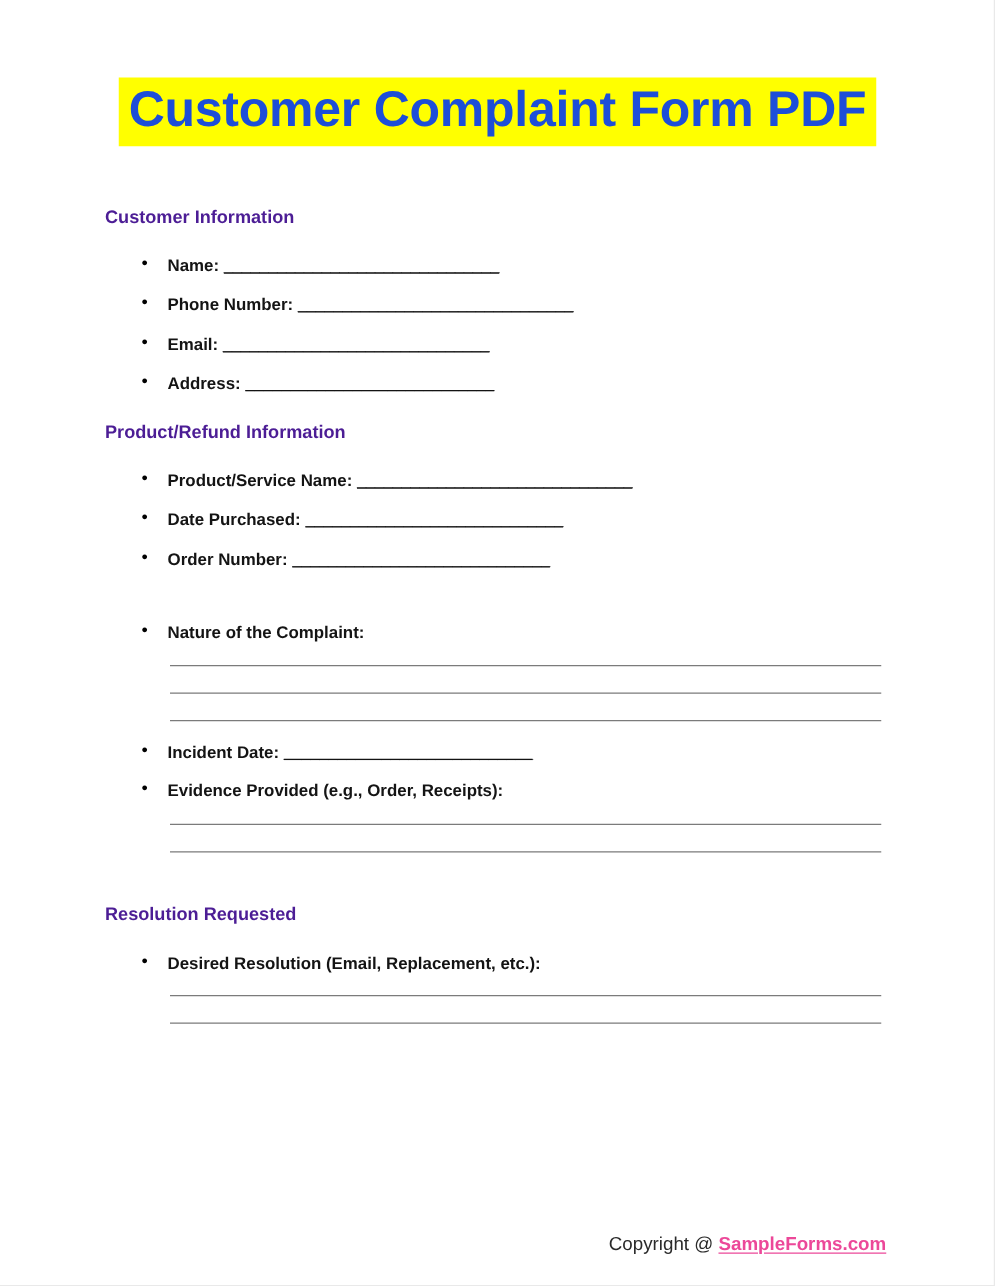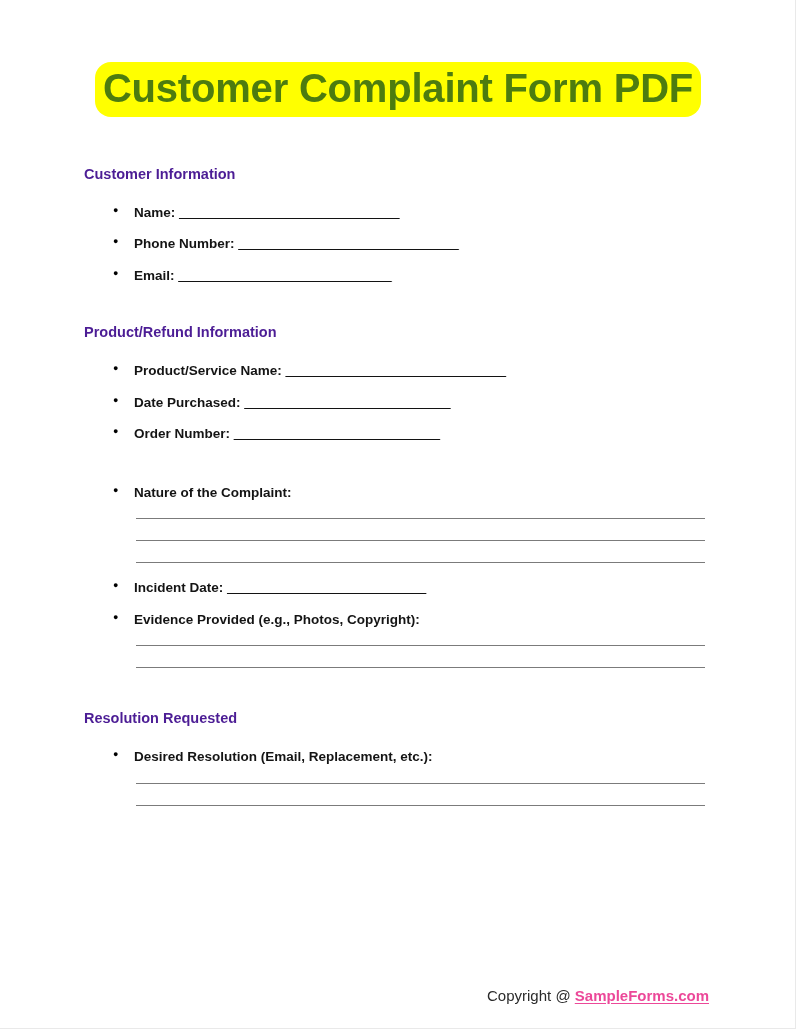--- a/index.html
+++ b/index.html
@@ -33,28 +33,27 @@
   .title-wrap {
     position: absolute;
     left: 0;
     top: 62px;
     width: 796px;
     text-align: center;
   }
   .doc-title {
     display: inline-block;
     background: #ffff00;
-    color: #4d7c0f;
+    color: #1d4ed8;
     font-size: 40px;
     font-weight: bold;
     line-height: 1.22;
     letter-spacing: -0.2px;
     padding: 2px 8px 4px 8px;
     white-space: nowrap;
-    border-radius: 16px;
   }
 
   
   .content {
     position: absolute;
     left: 84px;
     top: 165px;
     width: 630px;
   }
 
@@ -145,20 +144,21 @@
       <div class="section">
         <div class="section-heading">Customer Information</div>
         <div class="gap-heading-to-list"></div>
         <ul class="bullet-list">
           <li class="bullet-item"><span>Name:</span> <span class="fill-line">_______________________________</span></li>
           <li style="list-style: none; height: 18px;"></li>
           <li class="bullet-item"><span>Phone Number:</span> <span class="fill-line">_______________________________</span></li>
           <li style="list-style: none; height: 18px;"></li>
           <li class="bullet-item"><span>Email:</span> <span class="fill-line">______________________________</span></li>
           <li style="list-style: none; height: 18px;"></li>
+          <li class="bullet-item"><span>Address:</span> <span class="fill-line">____________________________</span></li>
         </ul>
         <div class="gap-list-to-heading"></div>
       </div>
       <div class="section">
         <div class="section-heading">Product/Refund Information</div>
         <div class="gap-heading-to-list"></div>
         <ul class="bullet-list">
           <li class="bullet-item"><span>Product/Service Name:</span> <span class="fill-line">_______________________________</span></li>
           <li style="list-style: none; height: 18px;"></li>
           <li class="bullet-item"><span>Date Purchased:</span> <span class="fill-line">_____________________________</span></li>
@@ -172,21 +172,21 @@
         <ul class="bullet-list">
           <li class="bullet-item"><span>Nature of the Complaint:</span></li>
           <li class="ruled-lines" style="list-style: none; margin-top: 19px;">
             <div class="ruled-line"></div>
             <div class="ruled-line" style="margin-top: 21px;"></div>
             <div class="ruled-line" style="margin-top: 21px;"></div>
           </li>
           <li style="list-style: none; height: 18px;"></li>
           <li class="bullet-item"><span>Incident Date:</span> <span class="fill-line">____________________________</span></li>
           <li style="list-style: none; height: 18px;"></li>
-          <li class="bullet-item"><span>Evidence Provided (e.g., Photos, Copyright):</span></li>
+          <li class="bullet-item"><span>Evidence Provided (e.g., Order, Receipts):</span></li>
           <li class="ruled-lines" style="list-style: none; margin-top: 19px;">
             <div class="ruled-line"></div>
             <div class="ruled-line" style="margin-top: 21px;"></div>
           </li>
           <li style="list-style: none; height: 18px;"></li>
         </ul>
         <div class="gap-list-to-heading"></div>
       </div>
       <div class="section">
         <div class="section-heading">Resolution Requested</div>

